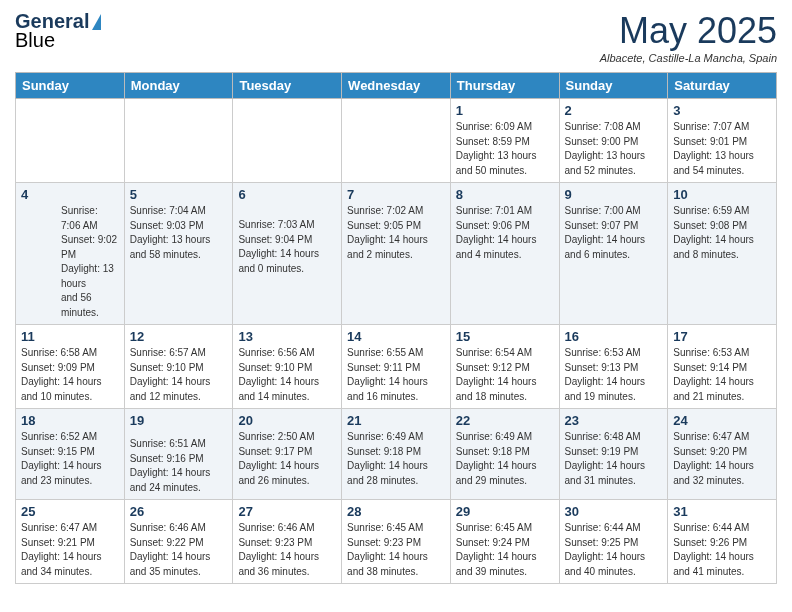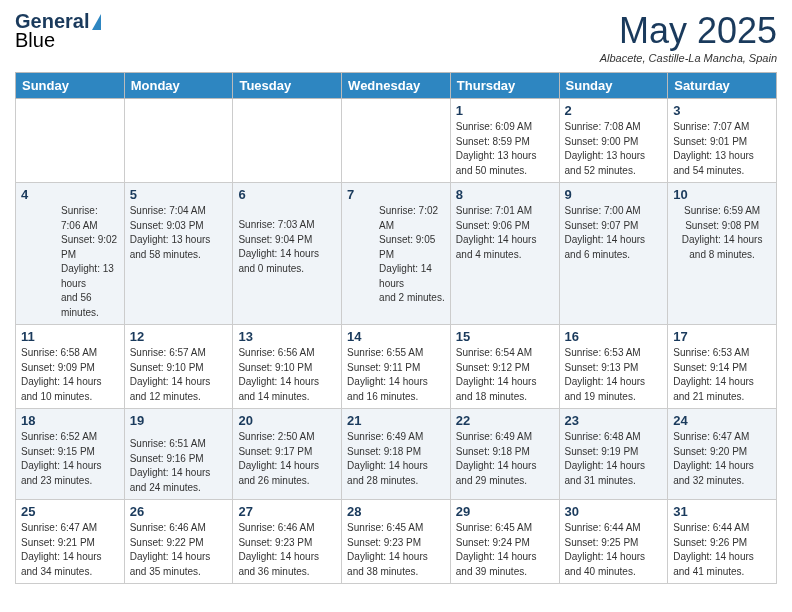--- a/index.html
+++ b/index.html
@@ -94,42 +94,42 @@
           </td>
           <td>
             <span class="day-num">6</span>
             <div class="day-info" style="white-space: pre-line; margin-top: 16px;">Sunrise: 7:03 AM
 Sunset: 9:04 PM
 Daylight: 14 hours
 and 0 minutes.</div>
           </td>
           <td>
             <span class="day-num">7</span>
-            <div class="day-info" style="white-space: pre-line; margin-left: 32px;">Sunrise: 7:02 AM
+            <div class="day-info" style="white-space: pre-line;">Sunrise: 7:02 AM
 Sunset: 9:05 PM
 Daylight: 14 hours
 and 2 minutes.</div>
           </td>
           <td>
             <span class="day-num">8</span>
             <div class="day-info" style="white-space: pre-line;">Sunrise: 7:01 AM
 Sunset: 9:06 PM
 Daylight: 14 hours
 and 4 minutes.</div>
           </td>
           <td>
             <span class="day-num">9</span>
             <div class="day-info" style="white-space: pre-line;">Sunrise: 7:00 AM
 Sunset: 9:07 PM
 Daylight: 14 hours
 and 6 minutes.</div>
           </td>
           <td>
             <span class="day-num">10</span>
-            <div class="day-info" style="white-space: pre-line; text-align: center;">Sunrise: 6:59 AM
+            <div class="day-info" style="white-space: pre-line;">Sunrise: 6:59 AM
 Sunset: 9:08 PM
 Daylight: 14 hours
 and 8 minutes.</div>
           </td>
         </tr>
         <tr>
           <td>
             <span class="day-num">11</span>
             <div class="day-info" style="white-space: pre-line;">Sunrise: 6:58 AM
 Sunset: 9:09 PM

